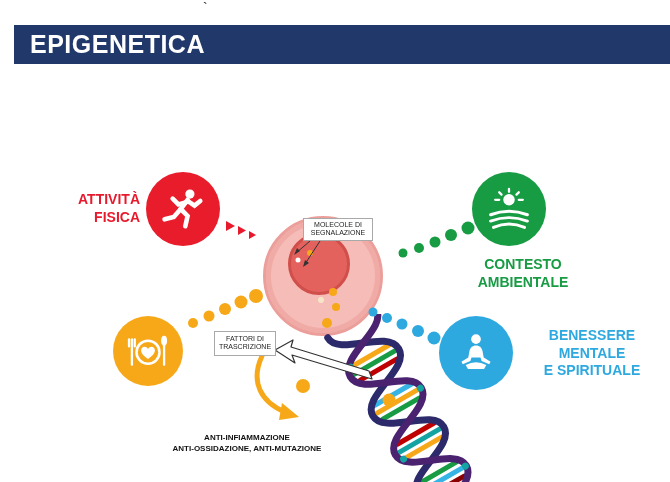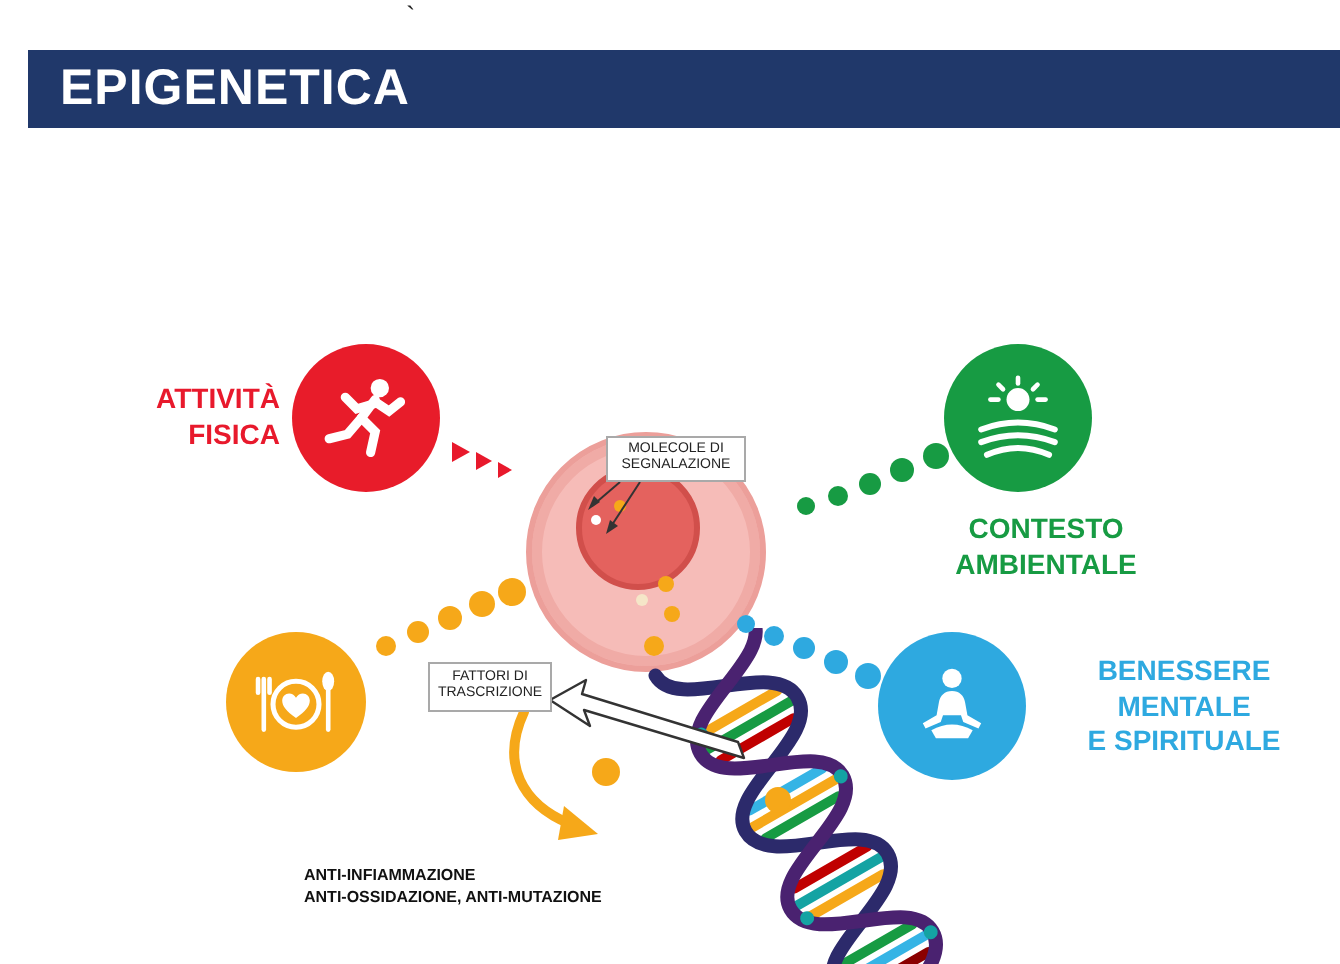--- a/index.html
+++ b/index.html
@@ -37,21 +37,21 @@
     position:absolute;left:288px;top:233px;width:56px;height:56px;border-radius:50%;
     background:#e4625e;border:3px solid #d14f4b;z-index:2;
   }
   .callout{
     position:absolute;background:#ffffff;border:1px solid #a9a9a9;color:#222;
     font-size:7px;line-height:1.2;text-align:center;white-space:pre-line;z-index:6;
   }
   .callout-molecole{left:303px;top:218px;width:66px;padding:2px 1px;}
   .callout-fattori{left:214px;top:331px;width:58px;padding:3px 1px;}
   .footnote{
-    position:absolute;left:152px;top:433px;width:190px;
+    position:absolute;left:152px;top:433px;width:190px;text-align:center;
     font-size:8px;font-weight:bold;color:#111;line-height:1.35;white-space:pre-line;z-index:6;
   }
   .dna{position:absolute;left:272px;top:314px;z-index:2;}
   .overlay{position:absolute;left:0;top:0;z-index:5;pointer-events:none;}
 </style>
 </head>
 <body>
 
 <div class="canvas">
 

